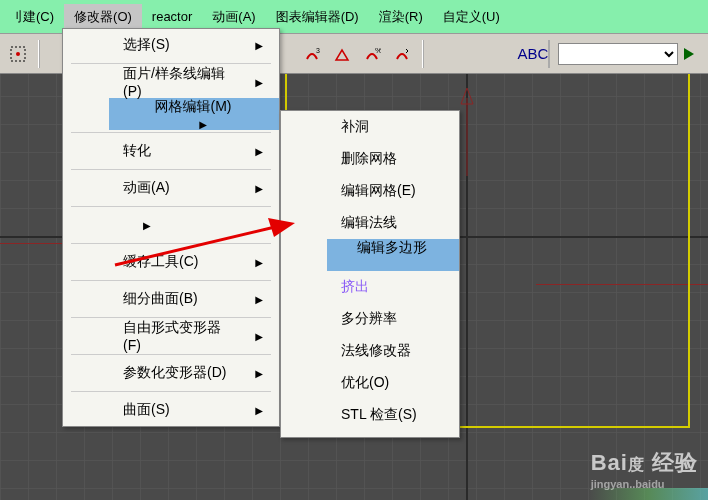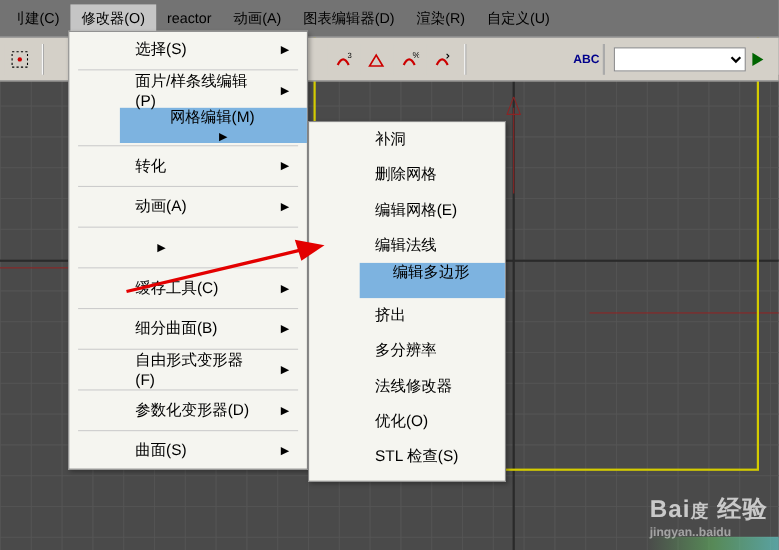--- a/index.html
+++ b/index.html
@@ -1,45 +1,45 @@
 <!DOCTYPE html>
 <html><head>
 <meta charset="utf-8">
 <style>
 * { margin: 0; padding: 0; box-sizing: border-box; font-family: "Microsoft YaHei", sans-serif; }
 body { width: 708px; height: 500px; overflow: hidden; background: #b0b0b0; position: relative; }
 
-.menubar { height: 34px; background: #737373; display: flex; align-items: center; border-bottom: 1px solid #999; font-size: 13px; position: relative; z-index: 10; }
+.menubar { height: 34px; background: #86efac; display: flex; align-items: center; border-bottom: 1px solid #999; font-size: 13px; position: relative; z-index: 10; }
 .menubar-item { padding: 4px 10px; color: #000; cursor: default; }
 .menubar-item.active { background: #c5c5c5; }
 
 .toolbar { height: 40px; background: #d4d0c8; display: flex; align-items: center; padding: 0 4px; border-bottom: 1px solid #888; position: relative; z-index: 5; }
 .toolbar-left { display: flex; align-items: center; gap: 2px; }
 .tool-btn { width: 28px; height: 28px; background: #d4d0c8; border: 1px solid #d4d0c8; display: flex; align-items: center; justify-content: center; cursor: default; }
 .tool-sep { width: 2px; height: 28px; background: #aaa; margin: 0 4px; border-left: 1px solid #fff; }
 .toolbar-right { margin-left: auto; display: flex; align-items: center; gap: 2px; padding-right: 6px; }
-.abc-btn { width: 32px; height: 28px; font-size: 11px; font-weight: bold; color: #00008b; display: flex; align-items: center; justify-content: center; border-right: 2px solid #aaa; margin-right: 6px; }
+.abc-btn { width: 32px; height: 28px; font-size: 15px; font-weight: normal; color: #00008b; display: flex; align-items: center; justify-content: center; border-right: 2px solid #aaa; margin-right: 6px; }
 .dropdown-sel { width: 120px; height: 22px; background: #fff; border: 1px solid #888; }
 .play-btn { width: 18px; height: 28px; display: flex; align-items: center; justify-content: center; }
 
 .viewport { position: absolute; top: 68px; left: 0; right: 0; bottom: 0; background: #4a4a4a; }
 .grid { position: absolute; inset: 0; }
 .grid::before, .grid::after { content: ""; position: absolute; background-image:
   linear-gradient(to right, rgba(85,85,85,.6) 1px, transparent 1px),
   linear-gradient(to bottom, rgba(85,85,85,.6) 1px, transparent 1px);
   background-size: 28px 28px; inset: 0; }
 .darkline { position: absolute; background: #2a2a2a; }
 .redline { position: absolute; background: #8b2525; height: 1px; }
 .yellow-frame { position: absolute; border: 2px solid #d4cc00; }
 .red-arrow-shape { position: absolute; }
 
 .dropdown-menu { position: absolute; background: #f5f5f0; border: 1px solid #888; box-shadow: 2px 2px 4px rgba(0,0,0,.3); font-size: 14px; z-index: 100; }
 .menu-item { height: 32px; display: flex; align-items: center; padding: 0 16px 0 14px; color: #000; cursor: default; margin-left: 46px; }
 .menu-item.highlight { background: #7db3e0; flex-direction: column; }
-.menu-item.disabled { color: #000000; }
+.menu-item.disabled { color: #8b5cf6; }
 .menu-item .label { flex: 1; }
 .menu-item .arrow { margin-left: 20px; font-size: 10px; }
 .menu-sep { height: 1px; background: #ccc; margin: 2px 8px; }
 
 .main-menu { top: 28px; left: 62px; width: 218px; }
 .sub-menu { top: 110px; left: 280px; width: 180px; padding-bottom: 6px; }
 
 .red-annotation-arrow { position: absolute; z-index: 200; pointer-events: none; }
 
 .watermark { position: absolute; bottom: 10px; right: 10px; color: rgba(255,255,255,.7); font-size: 22px; font-weight: bold; z-index: 50; letter-spacing: 1px; }

